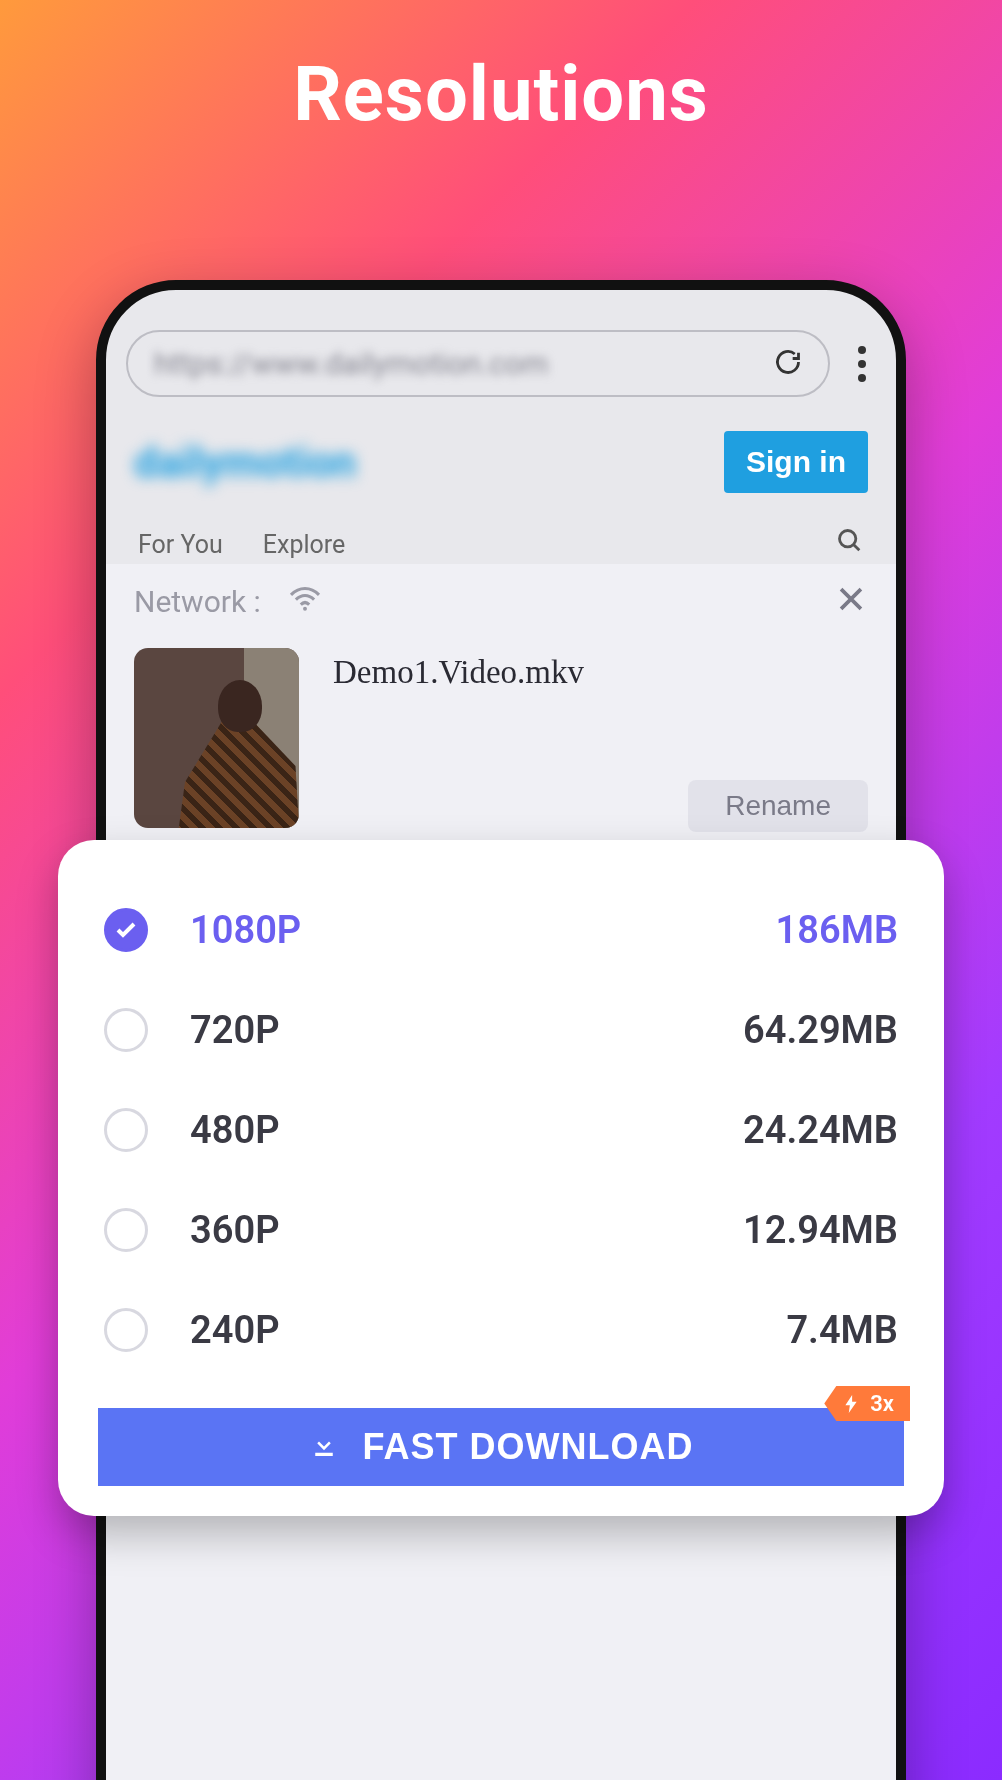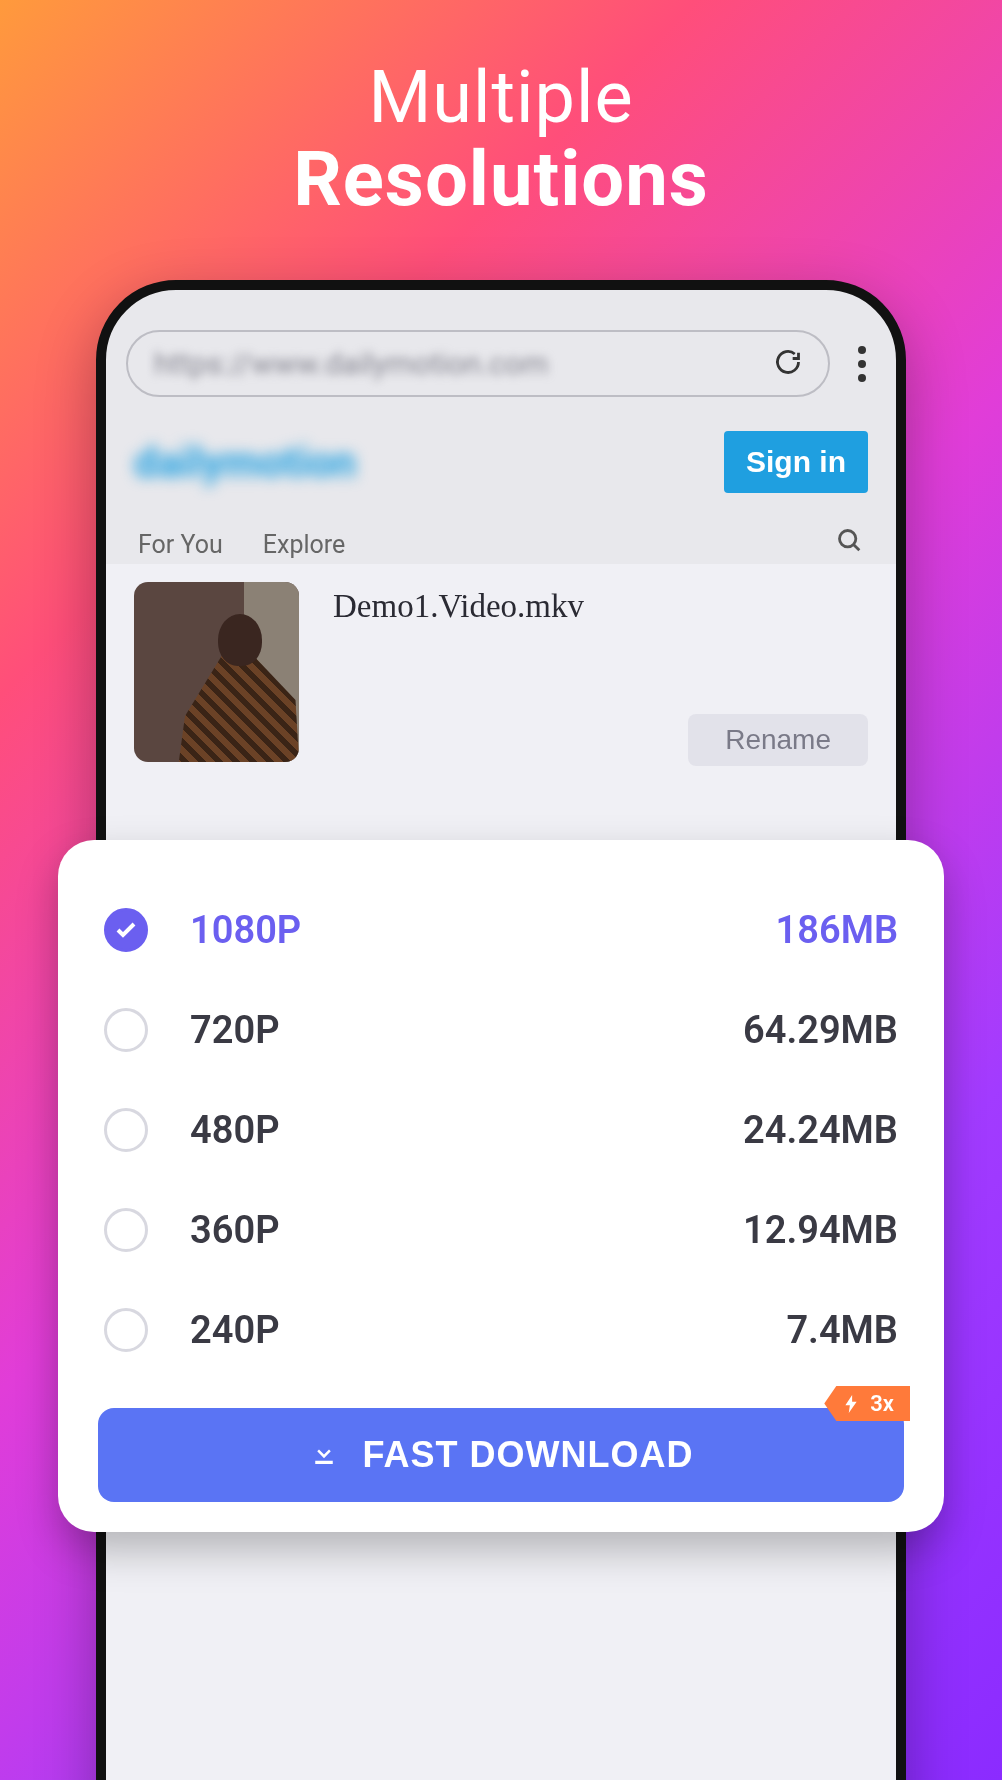--- a/index.html
+++ b/index.html
@@ -232,26 +232,26 @@
   margin-top: 28px;
 }
 .dl-btn {
   width: 100%;
   background: #5a74f4;
   color: #fff;
   border: none;
   font-size: 36px;
   font-weight: 700;
   letter-spacing: 1px;
-  padding: 26px 0;
+  padding: 18px 0;
   display: flex;
   align-items: center;
   justify-content: center;
   gap: 24px;
-  border-radius: 16px;
+  border-radius: 0;
 }
 .dl-btn svg { width: 30px; height: 30px; }
 .badge {
   position: absolute;
   top: -22px;
   right: -6px;
   background: #ff7a3a;
   color: #fff;
   font-size: 22px;
   font-weight: 600;
@@ -260,21 +260,20 @@
   align-items: center;
   gap: 12px;
   clip-path: polygon(12px 0, 100% 0, 100% 100%, 12px 100%, 0 50%);
 }
 .badge svg { width: 14px; height: 18px; }
 </style>
 </head>
 <body>
 
 <div class="hero-title">
-  <div class="line1">Multiple</div>
   <div class="line2">Resolutions</div>
 </div>
 
 <div class="phone">
   <div class="phone-inner">
     <div class="addr-row">
       <div class="addr-bar">
         <span class="addr-text">https://www.dailymotion.com</span>
         <span class="reload-icon">
           <svg viewBox="0 0 24 24" fill="none" stroke="#333" stroke-width="2.4">
@@ -301,20 +300,38 @@
       <span class="search-slot">
         <svg viewBox="0 0 24 24" fill="none" stroke="#555" stroke-width="2.4">
             <circle cx="10" cy="10" r="7"></circle>
             <path d="m20 20-5-5"></path>
           </svg>
       </span>
     </div>
   </div>
 
   <div class="sheet">
+    <div class="sheet-header">
+      <div style="display:flex;align-items:center;">
+        <span class="net-label">Network :</span>
+        <span class="wifi-icon">
+          <svg width="36" height="28" viewBox="0 0 24 20" fill="none" stroke="#9a9aa5" stroke-width="2.2">
+              <path d="M2 7c6-6 14-6 20 0"></path>
+              <path d="M5.5 10.5c4-4 9-4 13 0"></path>
+              <path d="M9 14c2-2 4-2 6 0"></path>
+              <circle cx="12" cy="17" r="1.4" fill="#9a9aa5" stroke="none"></circle>
+            </svg>
+        </span>
+      </div>
+      <span class="close-icon">
+        <svg width="34" height="34" viewBox="0 0 24 24" stroke="#7a7a88" stroke-width="2.6">
+            <path d="M5 5l14 14M19 5L5 19"></path>
+          </svg>
+      </span>
+    </div>
     <div class="file-row">
       <div class="thumb">
         <div class="wall"></div>
         <div class="person">
             <div class="body"></div>
             <div class="head"></div>
           </div>
       </div>
       <div class="file-name">Demo1.Video.mkv</div>
       <button class="rename-btn">Rename</button>

